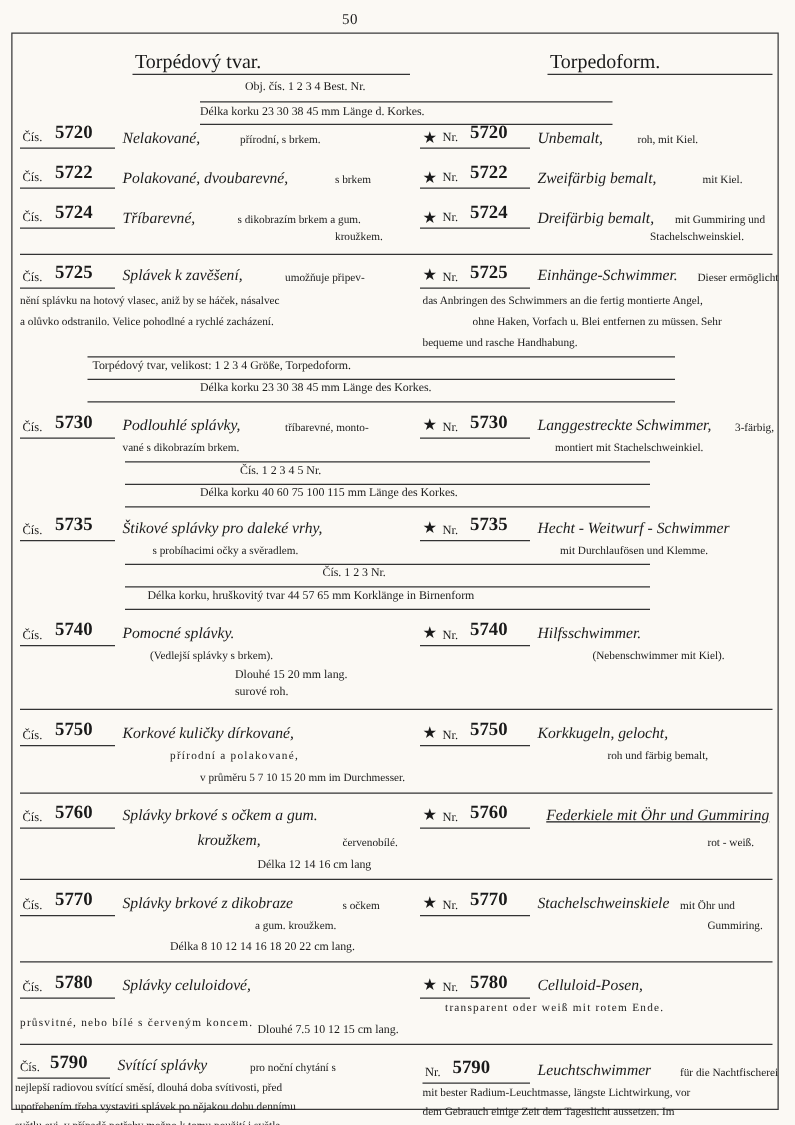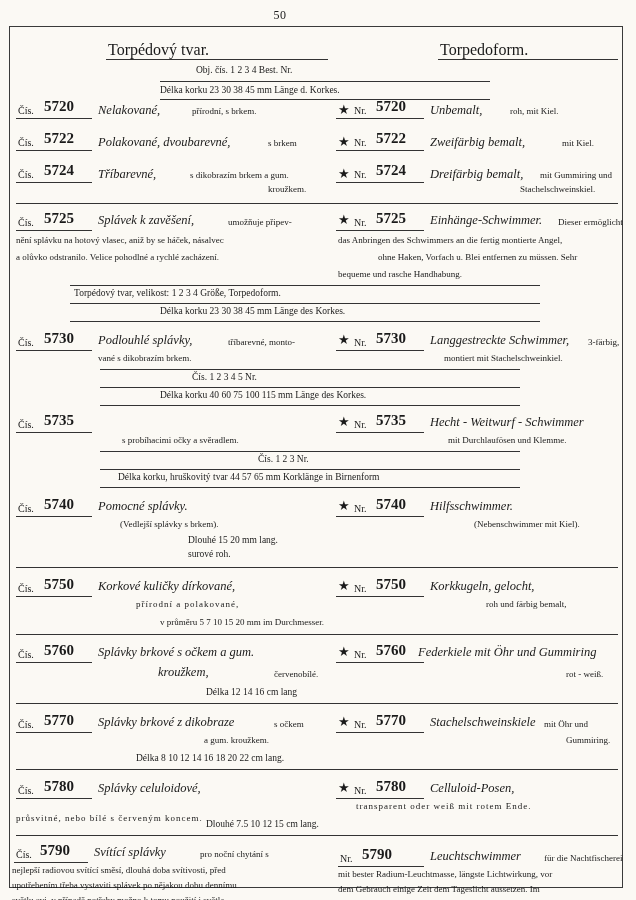--- a/index.html
+++ b/index.html
@@ -144,20 +144,21 @@
 
       <div class="hr" style="left:90px;top:342px;width:420px;"></div>
       <div class="row tbl" style="left:182px;top:345px;">Čís.      1      2      3      4      5    Nr.</div>
       <div class="hr" style="left:90px;top:360px;width:420px;"></div>
       <div class="row tbl" style="left:150px;top:363px;">Délka korku  40   60   75   100   115   mm Länge des Korkes.</div>
       <div class="hr" style="left:90px;top:378px;width:420px;"></div>
 
       <div class="row cis" style="left:8px;top:392px;">Čís.</div>
       <div class="row num" style="left:34px;top:385px;">5735</div>
       <div class="hr" style="left:6px;top:405px;width:76px;"></div>
+      <div class="row hdr" style="left:88px;top:388px;">Štikové splávky pro daleké vrhy,</div>
       <div class="row small" style="left:112px;top:408px;">s probíhacimi očky a svěradlem.</div>
 
       <div class="row star" style="left:328px;top:388px;">★</div>
       <div class="row cis" style="left:344px;top:392px;">Nr.</div>
       <div class="row num" style="left:366px;top:385px;">5735</div>
       <div class="hr" style="left:326px;top:405px;width:88px;"></div>
       <div class="row hdr" style="left:420px;top:388px;">Hecht - Weitwurf - Schwimmer</div>
       <div class="row small" style="left:438px;top:408px;">mit Durchlaufösen und Klemme.</div>
 
       <div class="hr" style="left:90px;top:424px;width:420px;"></div>
@@ -204,21 +205,21 @@
       <div class="row num" style="left:34px;top:615px;">5760</div>
       <div class="hr" style="left:6px;top:635px;width:76px;"></div>
       <div class="row hdr" style="left:88px;top:618px;">Splávky brkové s očkem a gum.</div>
       <div class="row hdr" style="left:148px;top:638px;">kroužkem,</div>
       <div class="row small" style="left:228px;top:642px;margin-left:36px;">červenobílé.</div>
 
       <div class="row star" style="left:328px;top:618px;">★</div>
       <div class="row cis" style="left:344px;top:622px;">Nr.</div>
       <div class="row num" style="left:366px;top:615px;">5760</div>
       <div class="hr" style="left:326px;top:635px;width:88px;"></div>
-      <div class="row hdr" style="left:408px;top:618px;">Federkiele mit Öhr und Gummiring</div>
+      <div class="row hdr" style="left:427px;top:618px;text-decoration:underline;">Federkiele mit Öhr und Gummiring</div>
       <div class="row small" style="left:556px;top:642px;">rot - weiß.</div>
 
       <div class="row tbl" style="left:196px;top:660px;">Délka   12     14      16  cm lang</div>
 
       <div class="hr" style="left:6px;top:676px;width:602px;"></div>
 
       <div class="row cis" style="left:8px;top:692px;">Čís.</div>
       <div class="row num" style="left:34px;top:685px;">5770</div>
       <div class="hr" style="left:6px;top:705px;width:76px;"></div>
       <div class="row hdr" style="left:88px;top:688px;">Splávky brkové z dikobraze</div>

